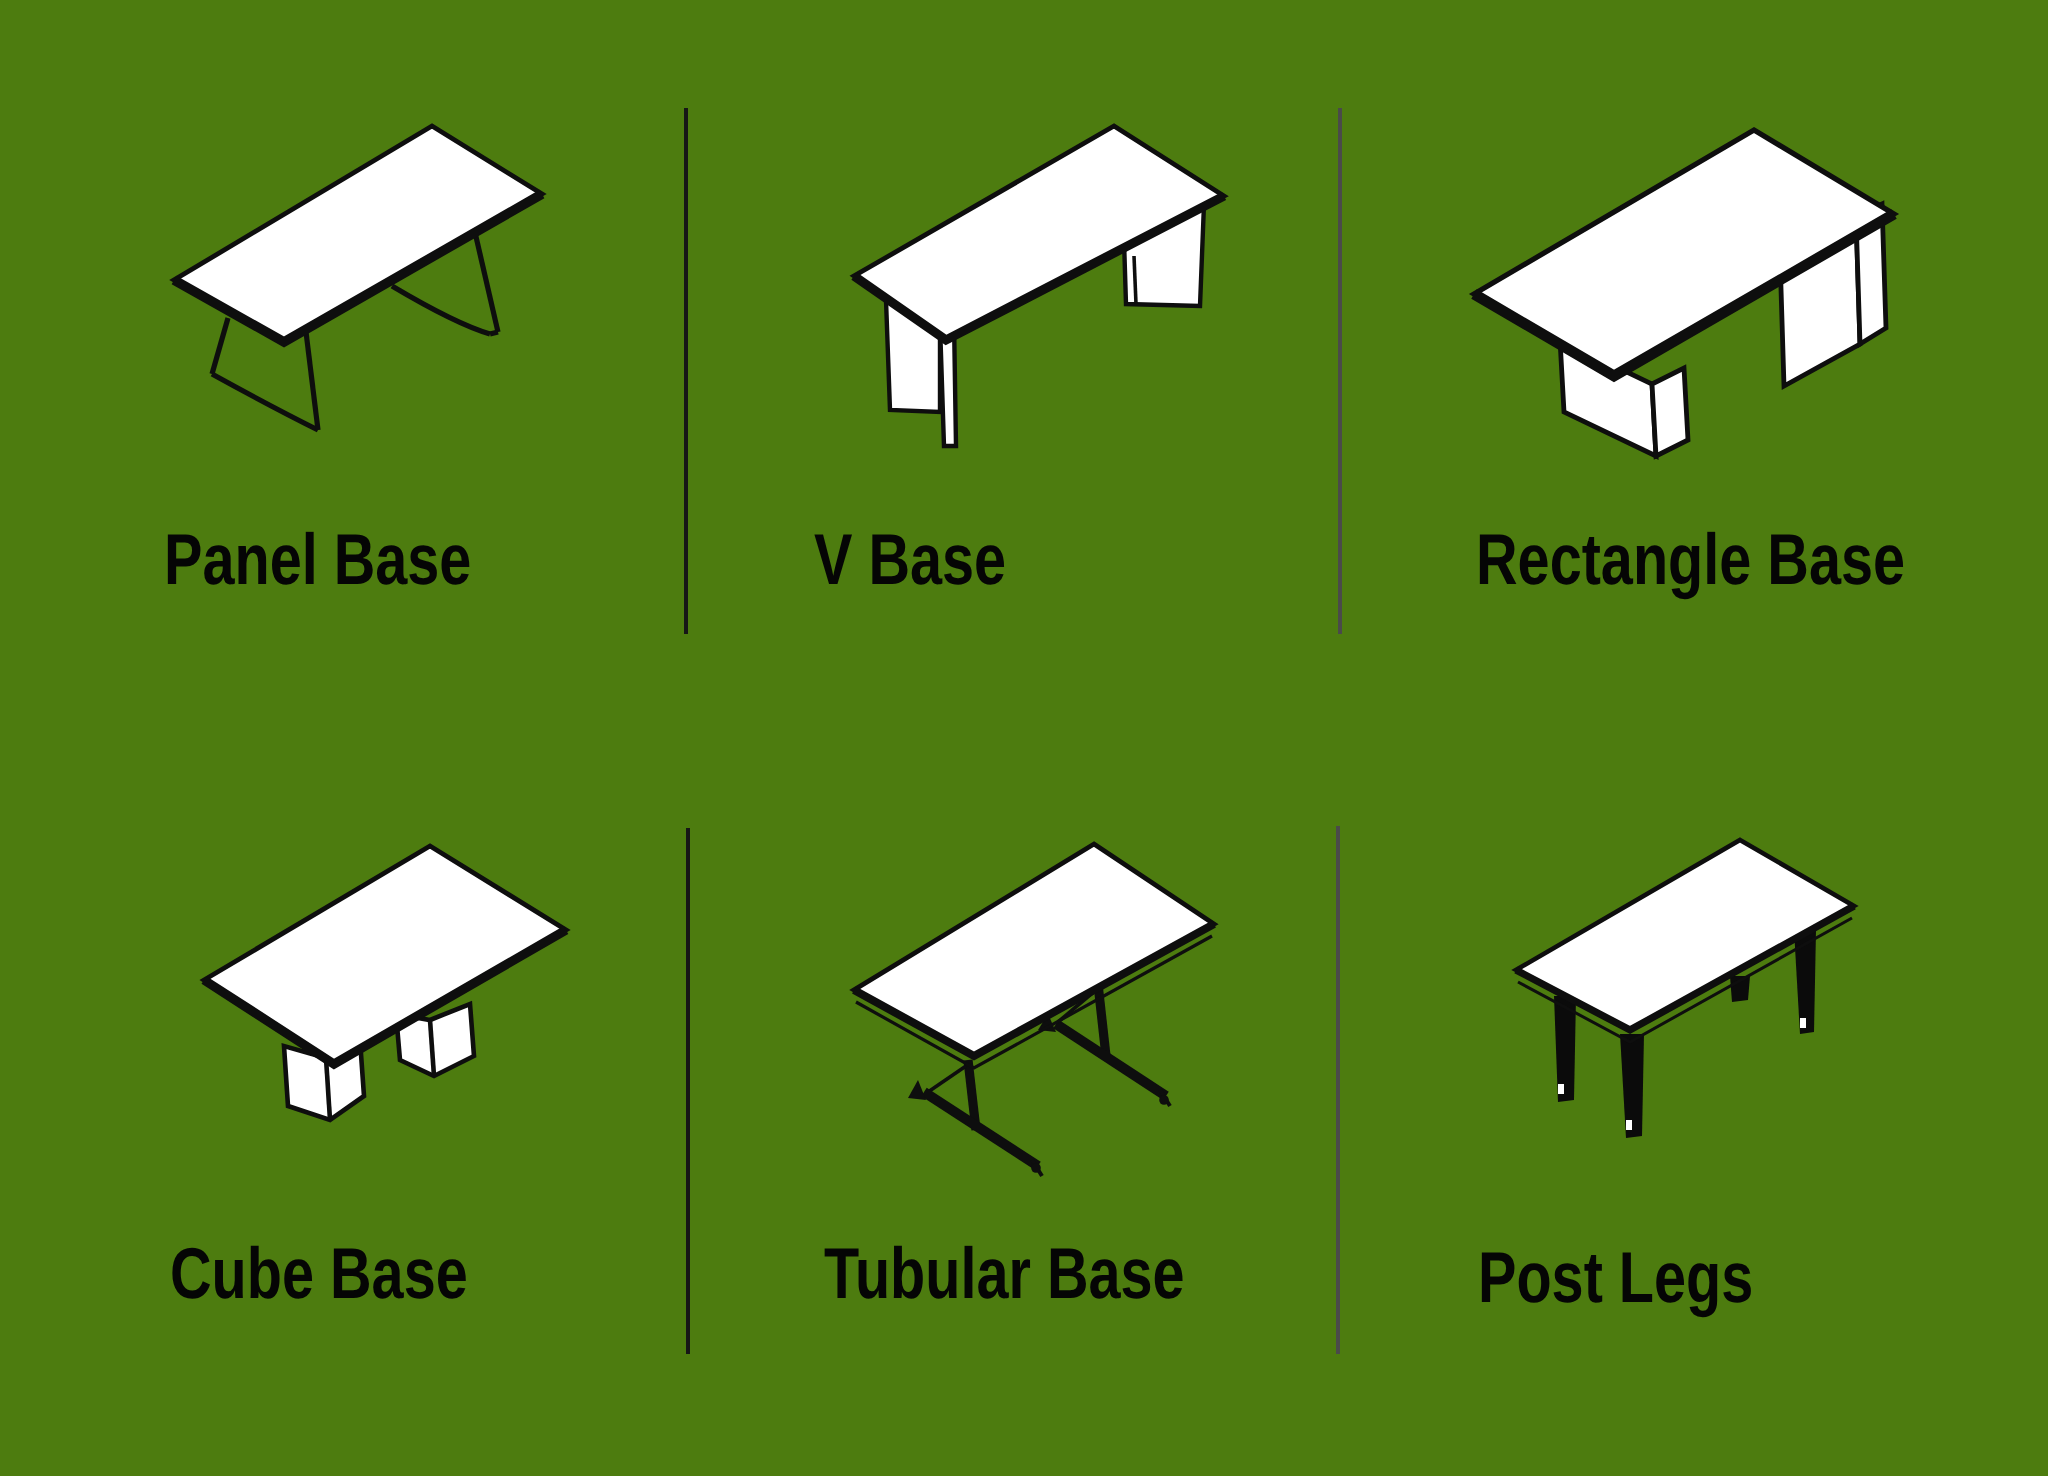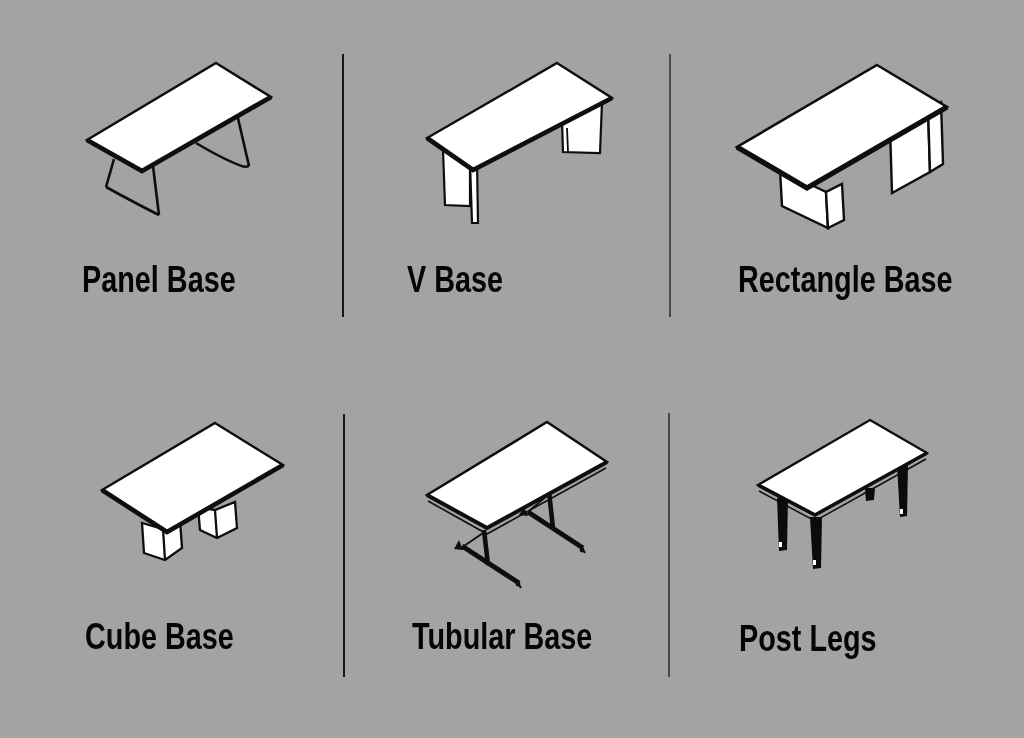--- a/index.html
+++ b/index.html
@@ -1,19 +1,19 @@
 <!DOCTYPE html>
 <html><head>
 <meta charset="utf-8">
 <style>
   html,body{margin:0;padding:0;background:#ffffff;}
   #canvas{
     position:relative;
     width:1024px;height:738px;
-    background:#a3a3a3;
+    background:#4d7c0f;
     overflow:hidden;
     font-family:"Liberation Sans", sans-serif;
   }
   .cell{position:absolute;background:transparent;}
   .illus{position:absolute;color:#0e0e0e;}
   .label{
     position:absolute;
     font-weight:700;
     font-size:36px;
     line-height:1;

